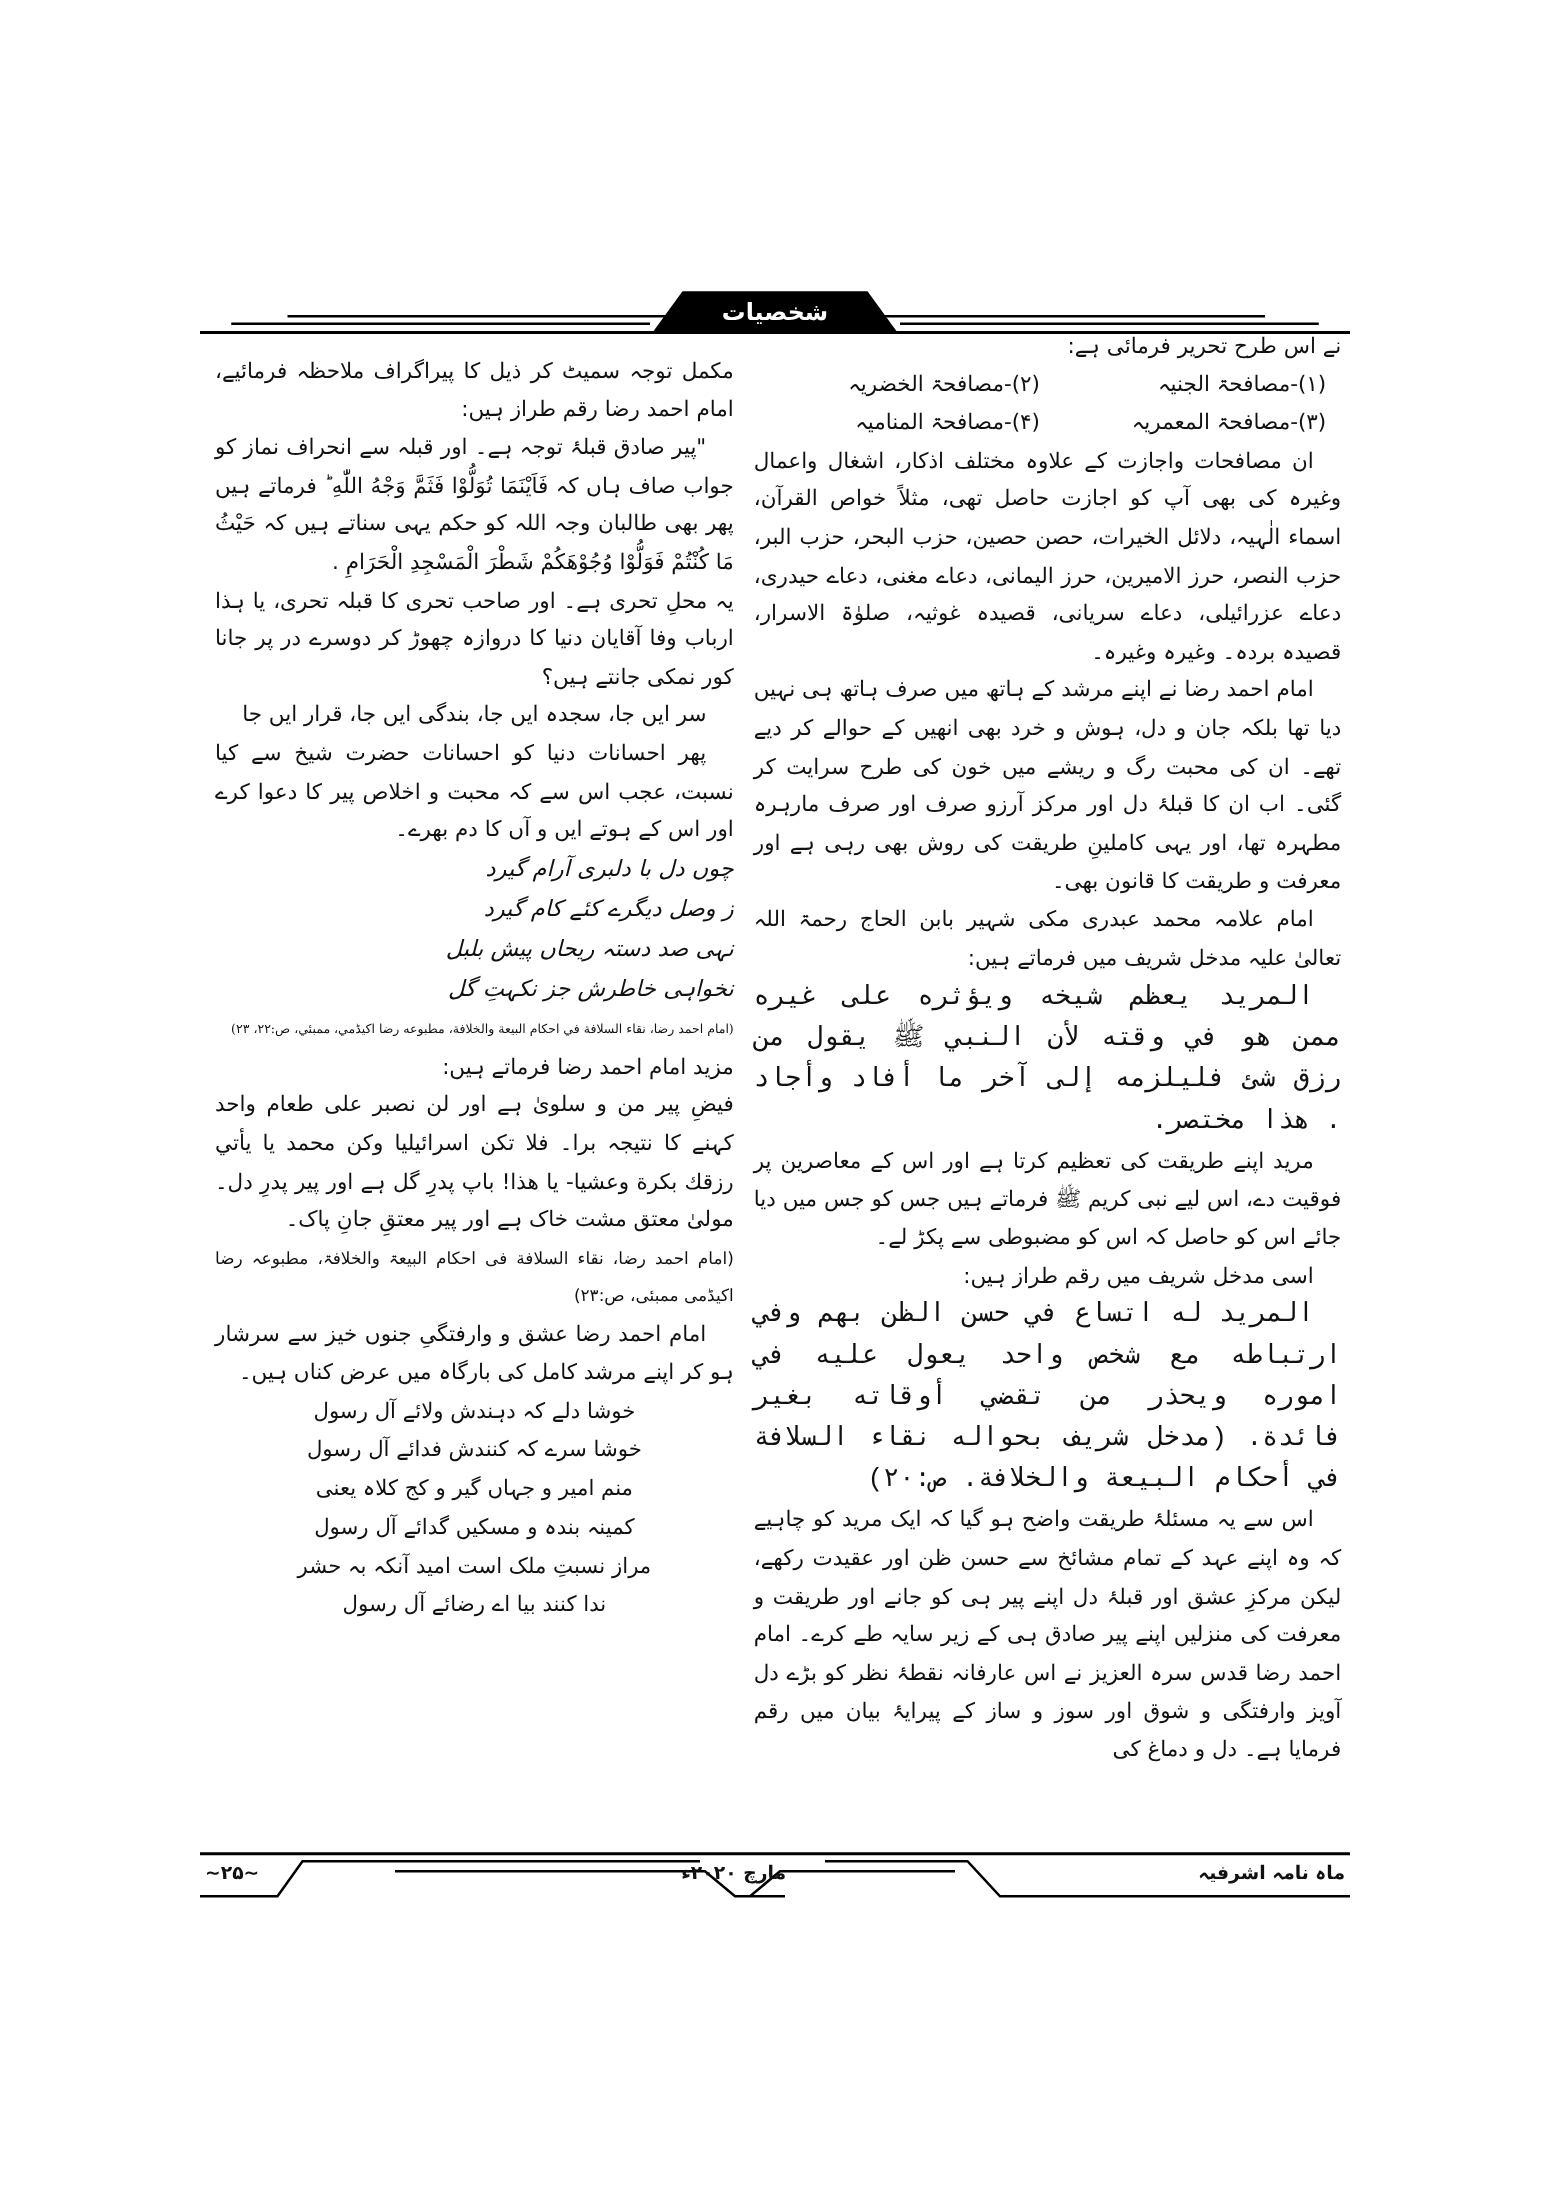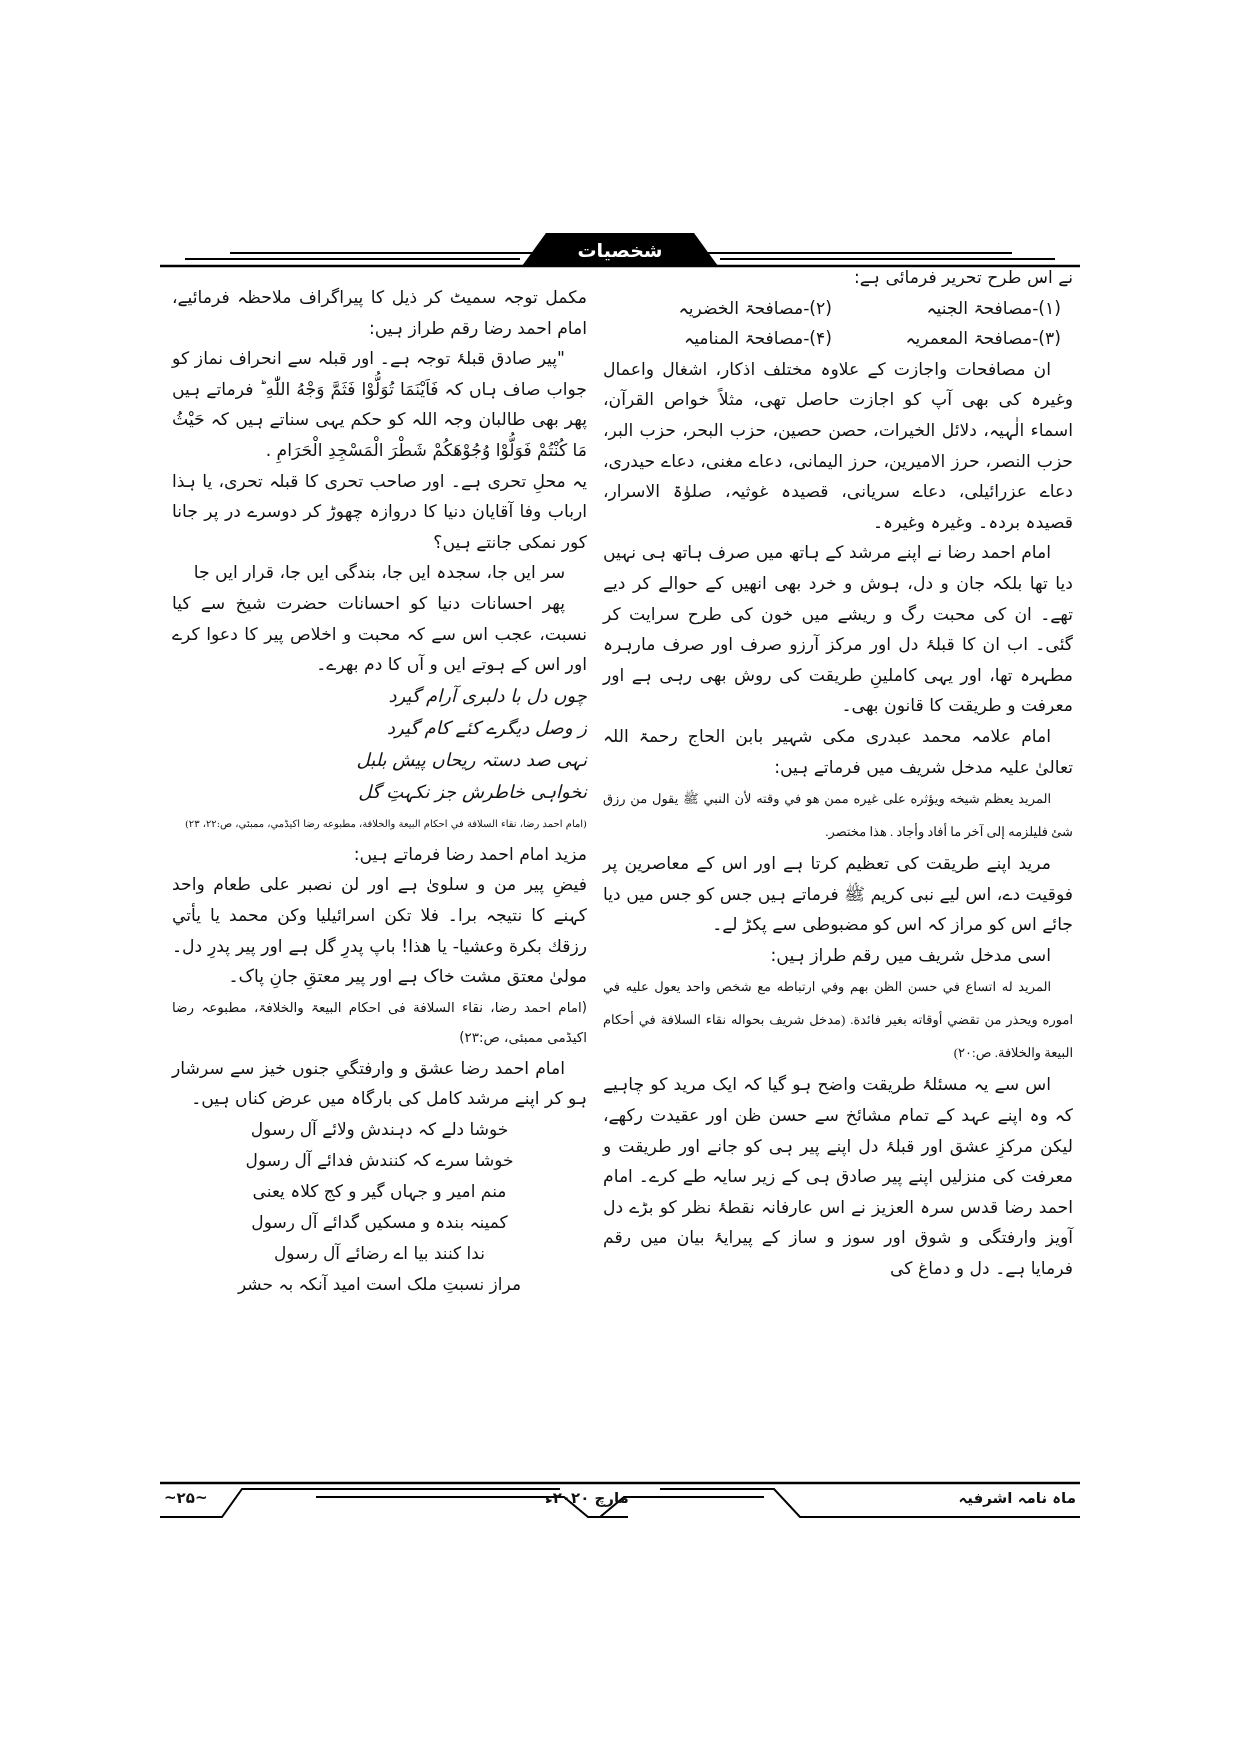--- a/index.html
+++ b/index.html
@@ -13,21 +13,21 @@
   .hdr-title { position: absolute; left: 0; width: 920px; top: 11px; text-align: center;
                color: #fff; font-weight: bold; font-size: 19px; direction: rtl; }
 
   
   .col { position: absolute; top: 262px; direction: rtl; font-size: 17.2px; line-height: 30.6px; }
   .col-right { left: 603px; width: 470px; }
   .col-left  { left: 172px; width: 415px; margin-top: 20px; }
   .col p { margin: 0; text-align: justify; text-align-last: right; }
   .col .ind { text-indent: 22px; }
   .col .ctr { text-align: right; text-align-last: center; }
-  .col .arabic { font-family: Liberation Serif, serif; font-size: 13px; line-height: 33px; }
+  .col .arabic { font-family: Liberation Mono, monospace; font-size: 21px; line-height: 33px; }
   .col .cite { font-family: "DejaVu Serif", serif; font-size: 10px; line-height: 31px; }
   .col .small { font-size: 13.5px; }
   .list { display: grid; grid-template-columns: 1fr 1fr; padding-right: 12px; }
   .list span { display: block; }
   .verse { text-align: right; font-size: 18px; line-height: 32px; font-style: italic; }
   .verse2 { padding-right: 0; text-align: center; font-size: 17px; line-height: 31px; }
 
   
   .ftr { position: absolute; left: 160px; top: 1481px; width: 920px; height: 40px; }
   .ftr svg { position: absolute; left: 0; top: 0; }
@@ -58,21 +58,21 @@
     <div class="list">
       <span>(۱)-مصافحۃ الجنیہ</span>
       <span>(۲)-مصافحۃ الخضریہ</span>
       <span>(۳)-مصافحۃ المعمریہ</span>
       <span>(۴)-مصافحۃ المنامیہ</span>
     </div>
     <p class="ind">ان مصافحات واجازت کے علاوہ مختلف اذکار، اشغال واعمال وغیرہ کی بھی آپ کو اجازت حاصل تھی، مثلاً خواص القرآن، اسماء الٰہیہ، دلائل الخیرات، حصن حصین، حزب البحر، حزب البر، حزب النصر، حرز الامیرین، حرز الیمانی، دعاے مغنی، دعاے حیدری، دعاے عزرائیلی، دعاے سریانی، قصیدہ غوثیہ، صلوٰۃ الاسرار، قصیدہ بردہ۔ وغیرہ وغیرہ۔</p>
     <p class="ind">امام احمد رضا نے اپنے مرشد کے ہاتھ میں صرف ہاتھ ہی نہیں دیا تھا بلکہ جان و دل، ہوش و خرد بھی انھیں کے حوالے کر دیے تھے۔ ان کی محبت رگ و ریشے میں خون کی طرح سرایت کر گئی۔ اب ان کا قبلۂ دل اور مرکز آرزو صرف اور صرف مارہرہ مطہرہ تھا، اور یہی کاملینِ طریقت کی روش بھی رہی ہے اور معرفت و طریقت کا قانون بھی۔</p>
     <p class="ind">امام علامہ محمد عبدری مکی شہیر بابن الحاج رحمۃ اللہ تعالیٰ علیہ مدخل شریف میں فرماتے ہیں:</p>
     <p class="ind arabic">المريد يعظم شيخه ويؤثره على غيره ممن هو في وقته لأن النبي ﷺ يقول من رزق شئ فليلزمه إلى آخر ما أفاد وأجاد . هذا مختصر.</p>
-    <p class="ind">مرید اپنے طریقت کی تعظیم کرتا ہے اور اس کے معاصرین پر فوقیت دے، اس لیے نبی کریم ﷺ فرماتے ہیں جس کو جس میں دیا جائے اس کو مراز کہ اس کو مضبوطی سے پکڑ لے۔</p>
+    <p class="ind">مرید اپنے طریقت کی تعظیم کرتا ہے اور اس کے معاصرین پر فوقیت دے، اس لیے نبی کریم ﷺ فرماتے ہیں جس کو جس میں دیا جائے اس کو حاصل کہ اس کو مضبوطی سے پکڑ لے۔</p>
     <p class="ind">اسی مدخل شریف میں رقم طراز ہیں:</p>
     <p class="ind arabic">المريد له اتساع في حسن الظن بهم وفي ارتباطه مع شخص واحد يعول عليه في اموره ويحذر من تقضي أوقاته بغير فائدة. (مدخل شريف بحواله نقاء السلافة في أحكام البيعة والخلافة. ص:۲۰)</p>
     <p class="ind">اس سے یہ مسئلۂ طریقت واضح ہو گیا کہ ایک مرید کو چاہیے کہ وہ اپنے عہد کے تمام مشائخ سے حسن ظن اور عقیدت رکھے، لیکن مرکزِ عشق اور قبلۂ دل اپنے پیر ہی کو جانے اور طریقت و معرفت کی منزلیں اپنے پیر صادق ہی کے زیر سایہ طے کرے۔ امام احمد رضا قدس سرہ العزیز نے اس عارفانہ نقطۂ نظر کو بڑے دل آویز وارفتگی و شوق اور سوز و ساز کے پیرایۂ بیان میں رقم فرمایا ہے۔ دل و دماغ کی</p>
   </div>
 
   <div class="col col-left">
     <p>مکمل توجہ سمیٹ کر ذیل کا پیراگراف ملاحظہ فرمائیے، امام احمد رضا رقم طراز ہیں:</p>
     <p class="ind">"پیر صادق قبلۂ توجہ ہے۔ اور قبلہ سے انحراف نماز کو جواب صاف ہاں کہ فَاَیْنَمَا تُوَلُّوْا فَثَمَّ وَجْهُ اللّٰهِ ؕ فرماتے ہیں پھر بھی طالبان وجہ اللہ کو حکم یہی سناتے ہیں کہ حَیْثُ مَا كُنْتُمْ فَوَلُّوْا وُجُوْهَكُمْ شَطْرَ الْمَسْجِدِ الْحَرَامِ .</p>
     <p>یہ محلِ تحری ہے۔ اور صاحب تحری کا قبلہ تحری، یا ہذا ارباب وفا آقایان دنیا کا دروازہ چھوڑ کر دوسرے در پر جانا کور نمکی جانتے ہیں؟</p>
     <p class="ctr">سر ایں جا، سجدہ ایں جا، بندگی ایں جا، قرار ایں جا</p>
@@ -86,22 +86,22 @@
     <p class="cite">(امام احمد رضا، نقاء السلافة في احكام البيعة والخلافة، مطبوعه رضا اكيڈمي، ممبئي، ص:۲۲، ۲۳)</p>
     <p>مزید امام احمد رضا فرماتے ہیں:</p>
     <p>فیضِ پیر من و سلویٰ ہے اور لن نصبر علی طعام واحد کہنے کا نتیجہ برا۔ فلا تكن اسرائيليا وكن محمد يا يأتي رزقك بكرة وعشيا- یا ھذا! باپ پدرِ گل ہے اور پیر پدرِ دل۔ مولیٰ معتق مشت خاک ہے اور پیر معتقِ جانِ پاک۔</p>
     <p class="small">(امام احمد رضا، نقاء السلافة فی احکام البیعۃ والخلافۃ، مطبوعہ رضا اکیڈمی ممبئی، ص:۲۳)</p>
     <p class="ind">امام احمد رضا عشق و وارفتگیِ جنوں خیز سے سرشار ہو کر اپنے مرشد کامل کی بارگاہ میں عرض کناں ہیں۔</p>
     <div class="verse2">
       <div>خوشا دلے کہ دہندش ولائے آل رسول</div>
       <div>خوشا سرے کہ کنندش فدائے آل رسول</div>
       <div>منم امیر و جہاں گیر و کج کلاہ یعنی</div>
       <div>کمینہ بندہ و مسکیں گدائے آل رسول</div>
+      <div>مراز نسبتِ ملک است امید آنکہ بہ حشر</div>
       <div>ندا کنند بیا اے رضائے آل رسول</div>
-      <div>مراز نسبتِ ملک است امید آنکہ بہ حشر</div>
     </div>
   </div>
 
   <div class="ftr">
     <svg width="920" height="40">
       <line x1="0" y1="2" x2="920" y2="2" stroke="#000" stroke-width="2.5"></line>
       <polyline points="0,36 62,36 82,8 400,8" fill="none" stroke="#000" stroke-width="2"></polyline>
       <polyline points="156,16 404,16 428,36 468,36" fill="none" stroke="#000" stroke-width="2"></polyline>
       <polyline points="440,36 464,16 604,16" fill="none" stroke="#000" stroke-width="2"></polyline>
       <polyline points="500,8 614,8 640,36 920,36" fill="none" stroke="#000" stroke-width="2"></polyline>

